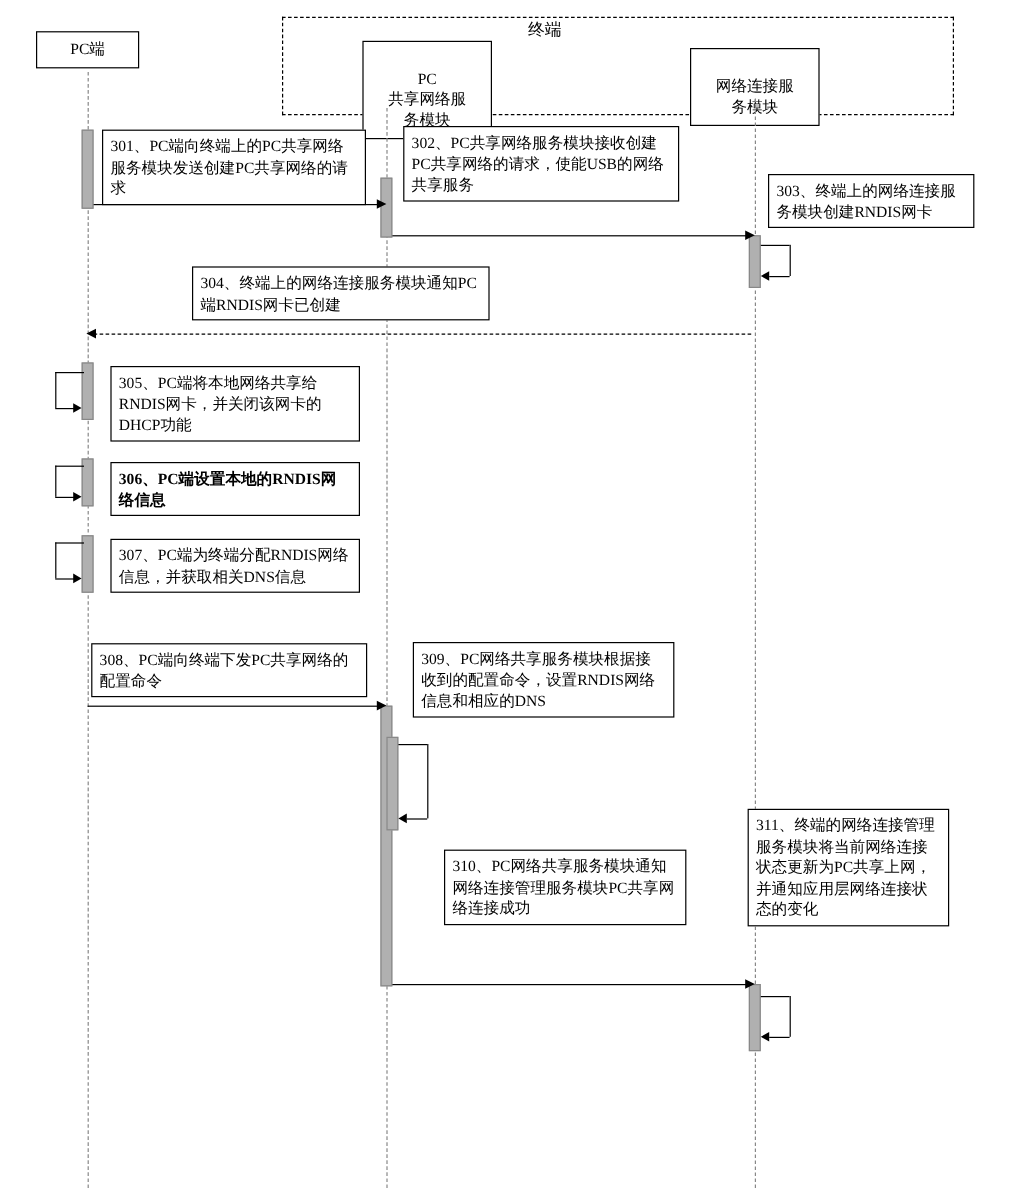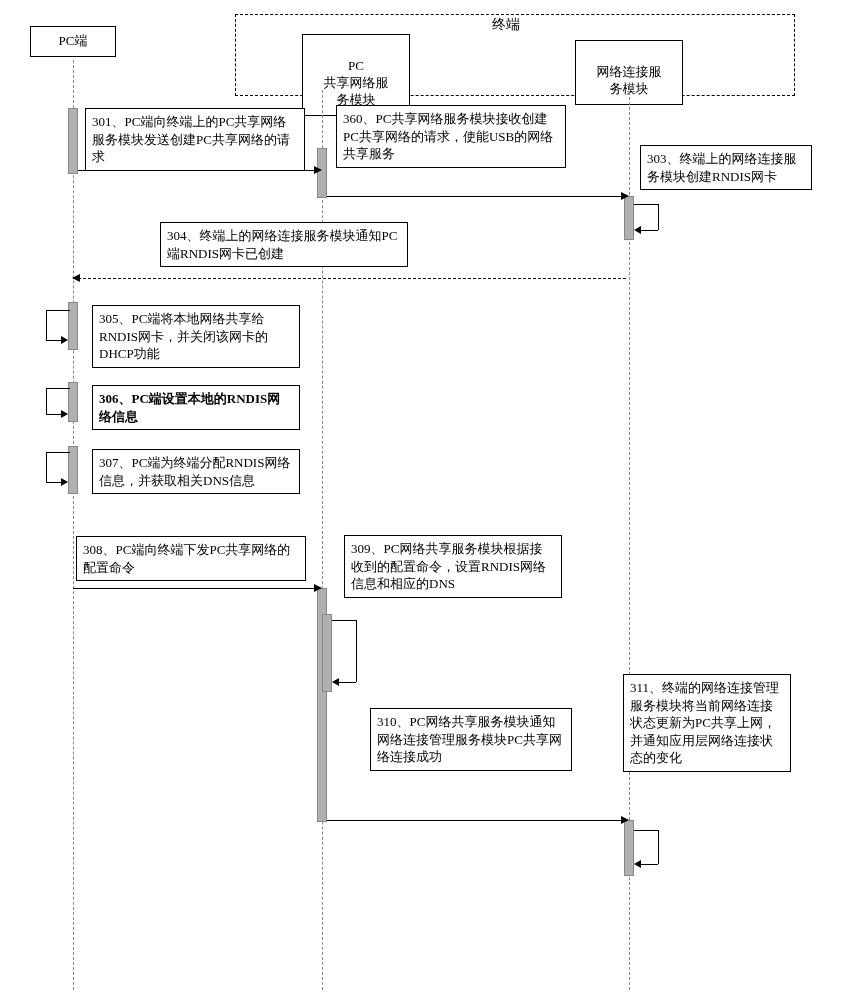--- a/index.html
+++ b/index.html
@@ -21,21 +21,21 @@
       line-height: 1.3;
     }
     
     .terminal-box {
       position: absolute;
       border: 1px dashed #000;
       background: #fff;
     }
     .terminal-label {
       position: absolute;
-      text-align: right;
+      text-align: left;
       font-size: 14px;
     }
     
     .lifeline {
       position: absolute;
       width: 0;
       border-left: 1px dashed #888;
     }
     
     .activation {
@@ -127,21 +127,21 @@
 <div class="lifeline" style="left:73px; top:60px; height:930px;"></div>
 <div class="lifeline" style="left:322px; top:90px; height:900px;"></div>
 <div class="lifeline" style="left:629px; top:82px; height:908px;"></div>
 
 <div class="activation" style="left:68px; top:108px; height:66px;"></div>
 <div class="msg-box" style="left:85px; top:108px; width:220px;">301、PC端向终端上的PC共享网络服务模块发送创建PC共享网络的请求</div>
 <div class="arrow-line" style="left:78px; top:170px; width:240px;"></div>
 <div class="arrow-head-right" style="left:314px; top:166px;"></div>
 
 <div class="activation" style="left:317px; top:148px; height:50px;"></div>
-<div class="msg-box" style="left:336px; top:105px; width:230px;">360、PC共享网络服务模块接收创建PC共享网络的请求，使能USB的网络共享服务</div>
+<div class="msg-box" style="left:336px; top:105px; width:230px;">302、PC共享网络服务模块接收创建PC共享网络的请求，使能USB的网络共享服务</div>
 
 <div class="arrow-line" style="left:327px; top:196px; width:298px;"></div>
 <div class="arrow-head-right" style="left:621px; top:192px;"></div>
 
 <div class="activation" style="left:624px; top:196px; height:44px;"></div>
 <div class="msg-box" style="left:640px; top:145px; width:172px;">303、终端上的网络连接服务模块创建RNDIS网卡</div>
 <div class="self-loop" style="left:634px; top:204px; width:24px; height:26px;">
   <div class="h1" style="left:0; top:0; width:24px;"></div>
   <div class="v" style="left:24px; top:0; height:26px;"></div>
   <div class="h2" style="left:7px; top:26px; width:17px;"></div>

